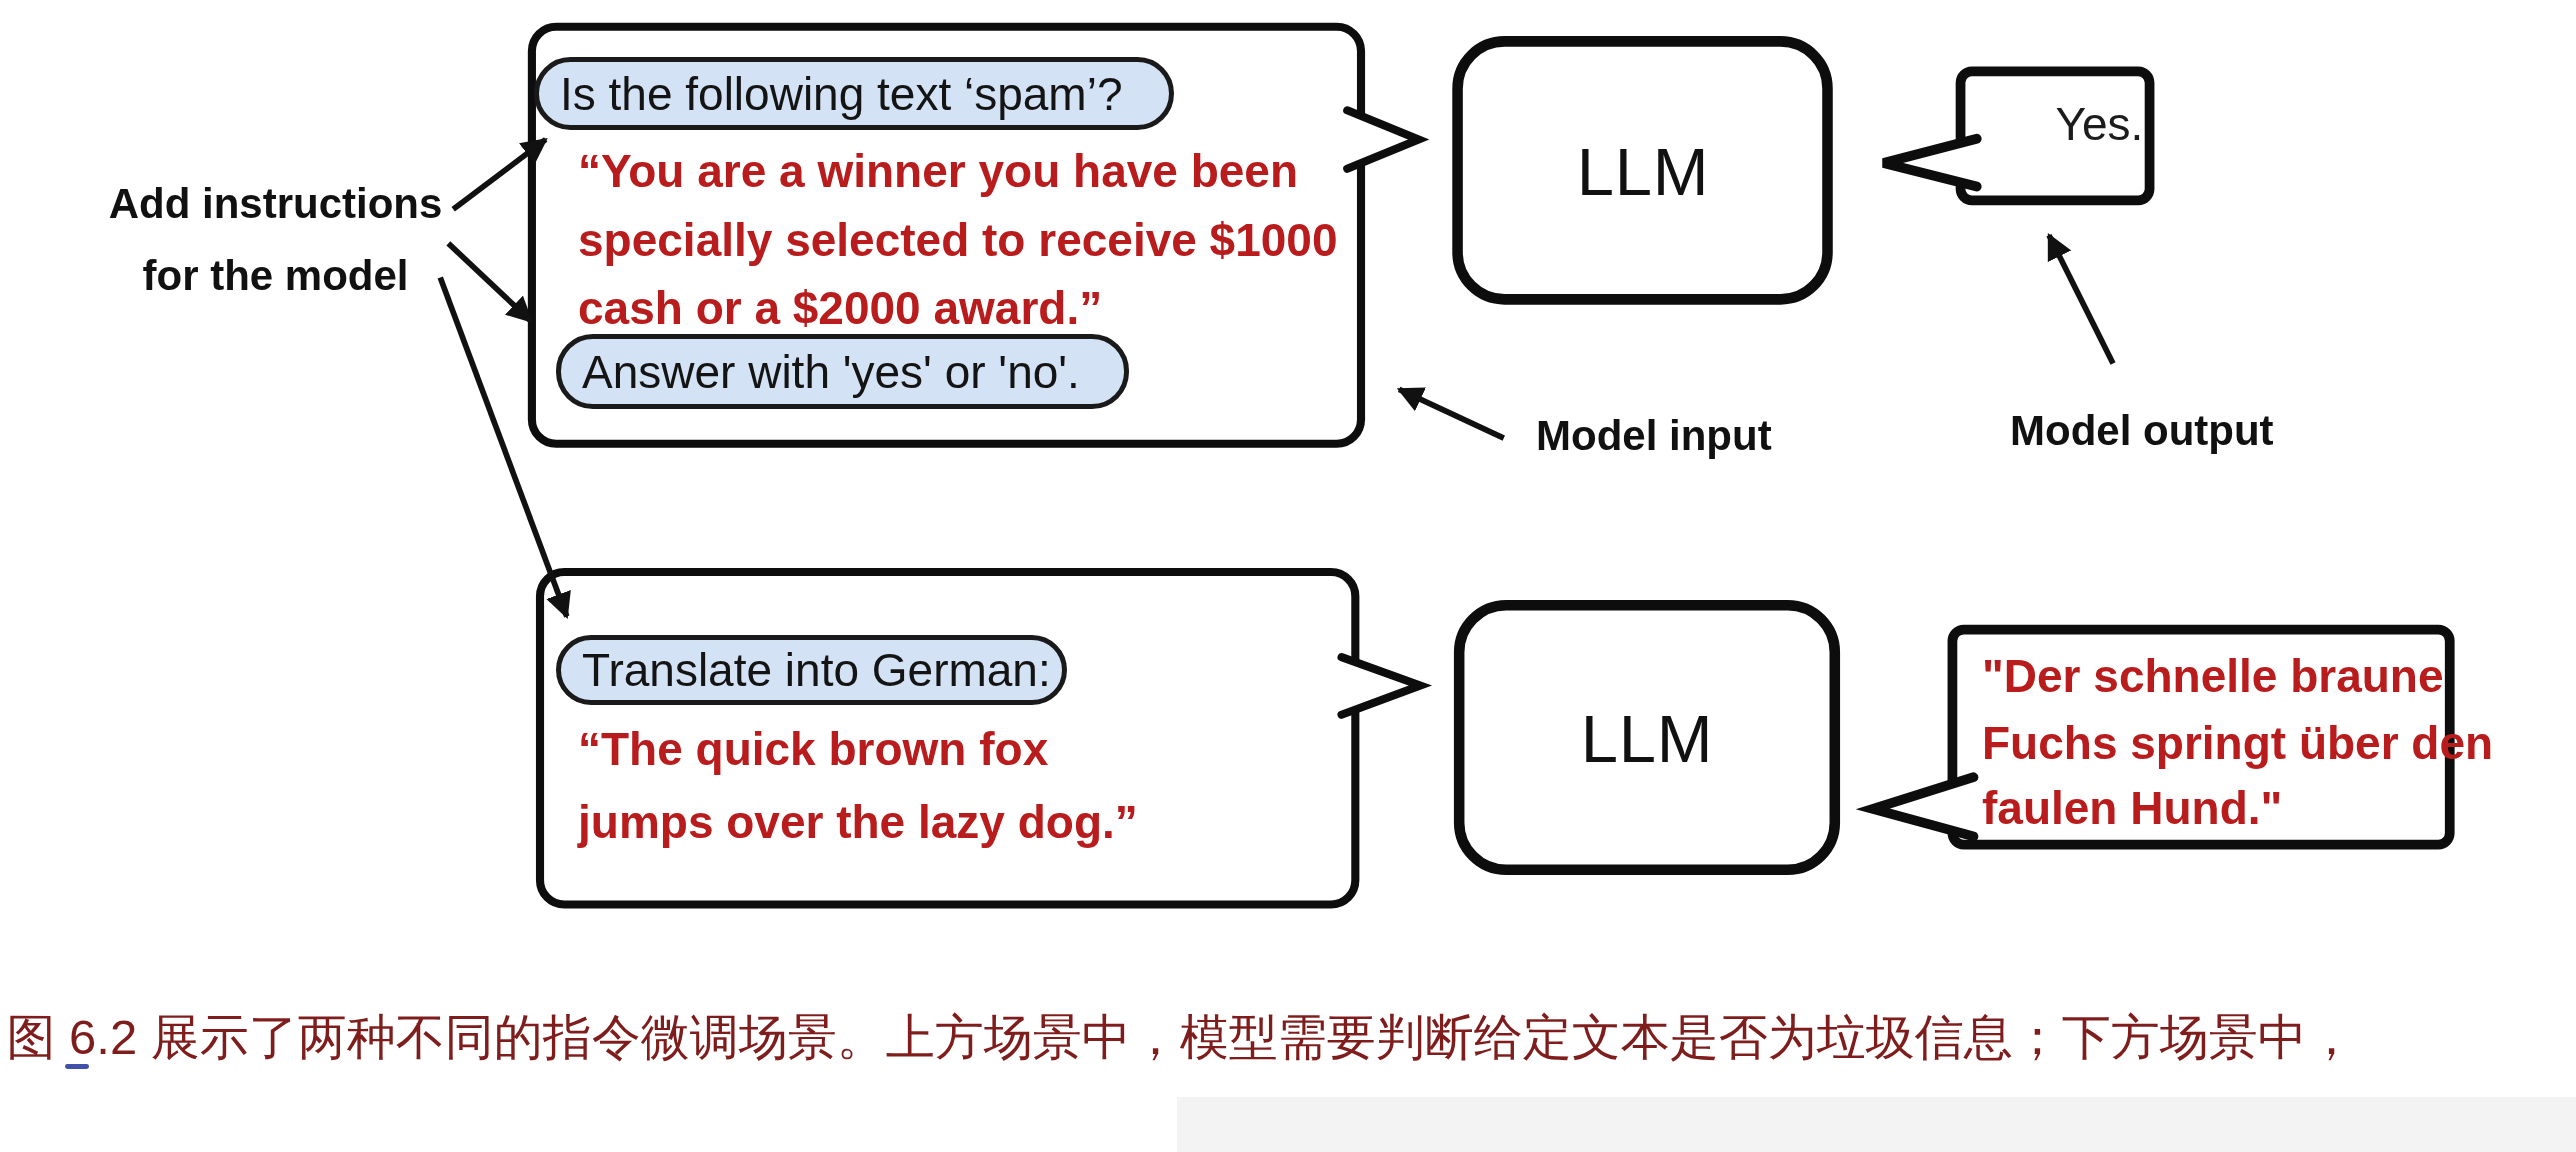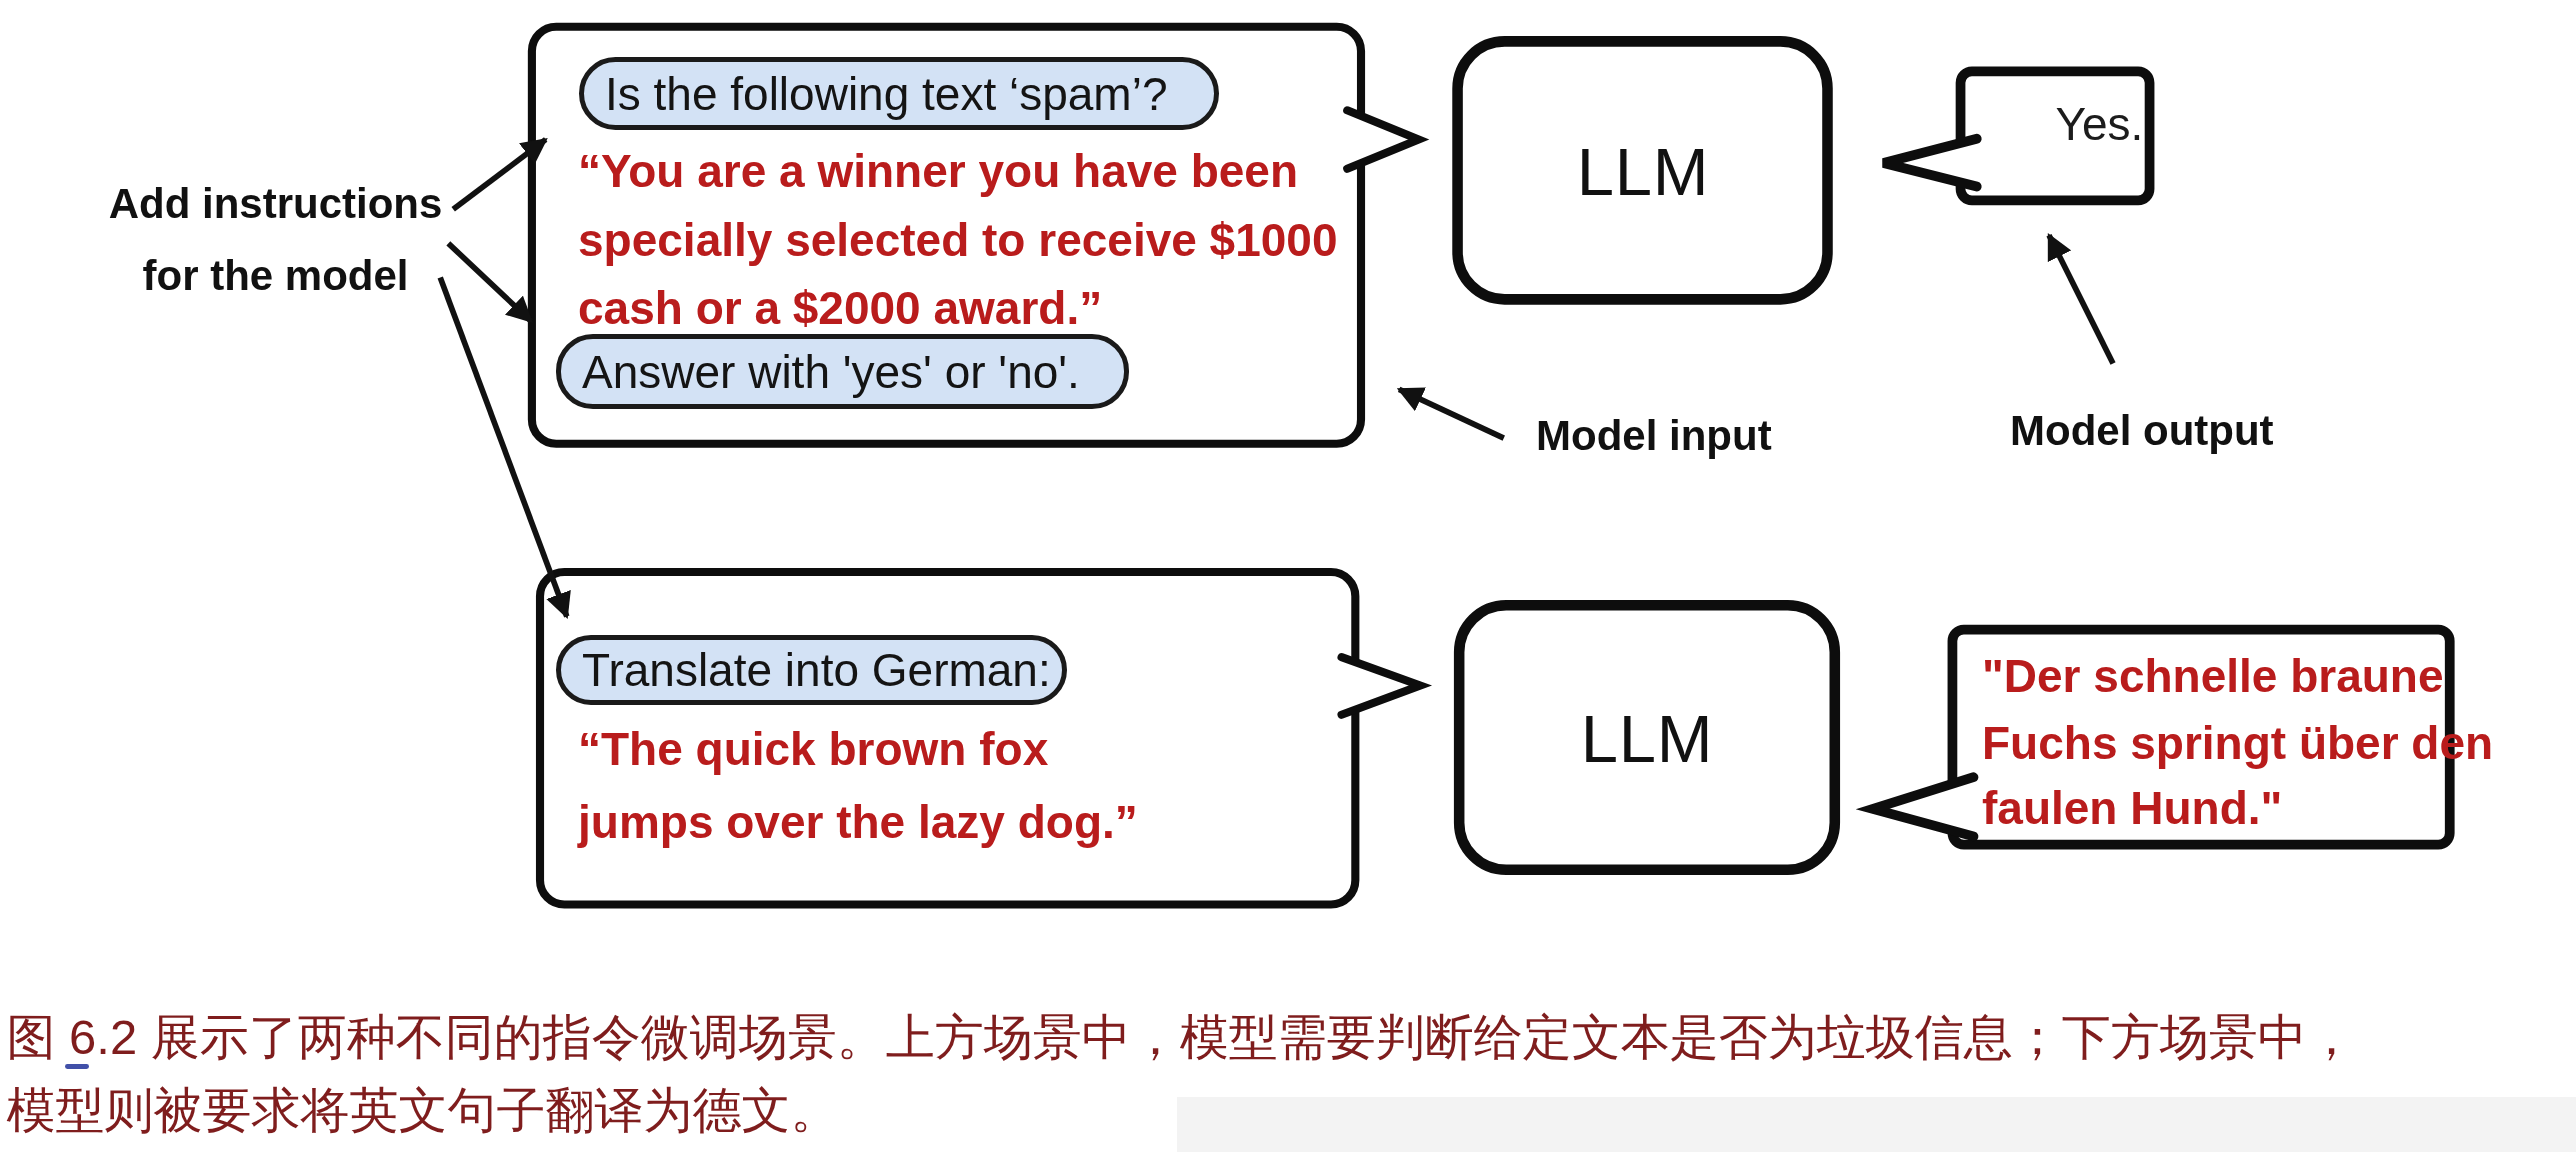--- a/index.html
+++ b/index.html
@@ -69,21 +69,21 @@
     <line x1="558" y1="258" x2="672" y2="172" stroke="#111" stroke-width="7" marker-end="url(#ah)"></line>
     <line x1="552" y1="300" x2="654" y2="396" stroke="#111" stroke-width="7" marker-end="url(#ah)"></line>
     <line x1="542" y1="342" x2="698" y2="760" stroke="#111" stroke-width="7" marker-end="url(#ah)"></line>
     <line x1="1853" y1="540" x2="1724" y2="480" stroke="#111" stroke-width="7" marker-end="url(#ah)"></line>
     <line x1="2604" y1="448" x2="2525" y2="290" stroke="#111" stroke-width="7" marker-end="url(#ah)"></line>
   </svg>
 
   <div class="figlabel" style="left:89px;top:180px;width:373px;text-align:center;">Add instructions</div>
   <div class="figlabel" style="left:89px;top:252px;width:373px;text-align:center;">for the model</div>
 
-  <div class="pill" style="left: 579px; top: 57px; width: 640px; height: 73px; background: rgb(211, 226, 245);">Is the following text ‘spam’?</div>
+  <div class="pill" style="left: 534px; top: 57px; width: 640px; height: 73px; background: rgb(211, 226, 245);">Is the following text ‘spam’?</div>
 
   <div class="abs bodytext" style="left:578px;top:144px;">“You are a winner you have been</div>
   <div class="abs bodytext" style="left:578px;top:213px;">specially selected to receive $1000</div>
   <div class="abs bodytext" style="left:578px;top:281px;">cash or a $2000 award.”</div>
 
   <div class="pill" style="left: 556px; top: 334px; width: 573px; height: 75px; background: rgb(211, 226, 245);">Answer with 'yes' or 'no'.</div>
 
   <div class="llmbox" style="left:1453px;top:37px;width:380px;height:268px;">LLM</div>
 
   <div class="abs" style="left:2000px;top:97px;width:199px;text-align:center;font-size:46px;color:#1c1c1c;">Yes.</div>
@@ -96,18 +96,17 @@
   <div class="abs bodytext" style="left:578px;top:722px;">“The quick brown fox</div>
   <div class="abs bodytext" style="left:578px;top:795px;">jumps over the lazy dog.”</div>
 
   <div class="llmbox" style="left:1454px;top:601px;width:386px;height:274px;">LLM</div>
 
   <div class="abs bodytext" style="left:1982px;top:649px;">"Der schnelle braune</div>
   <div class="abs bodytext" style="left:1982px;top:716px;">Fuchs springt über den</div>
   <div class="abs bodytext" style="left:1982px;top:781px;">faulen Hund."</div>
 
   <div class="caption" style="left:6.5px;top:1005px;">图 6.2 展示了两种不同的指令微调场景。上方场景中，模型需要判断给定文本是否为垃圾信息；下方场景中，</div>
-  <div class="caption" style="left:6.5px;top:1078px;">模型则被要求将英文句子翻译为德文。</div>
 
   <div id="underline-mark" style="background: rgb(65, 80, 168);"></div>
   <div id="footer-gray" style="background: rgb(243, 243, 243);"></div>
 </div>
 
 
 </body></html>

